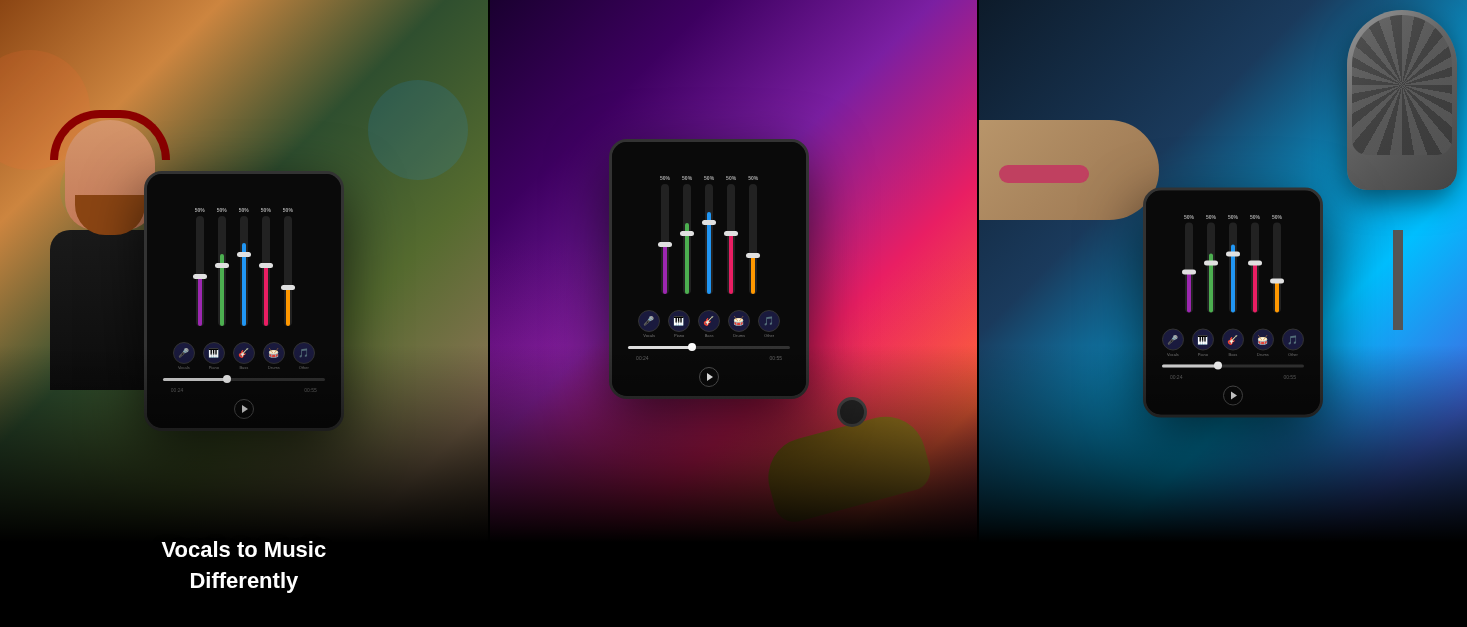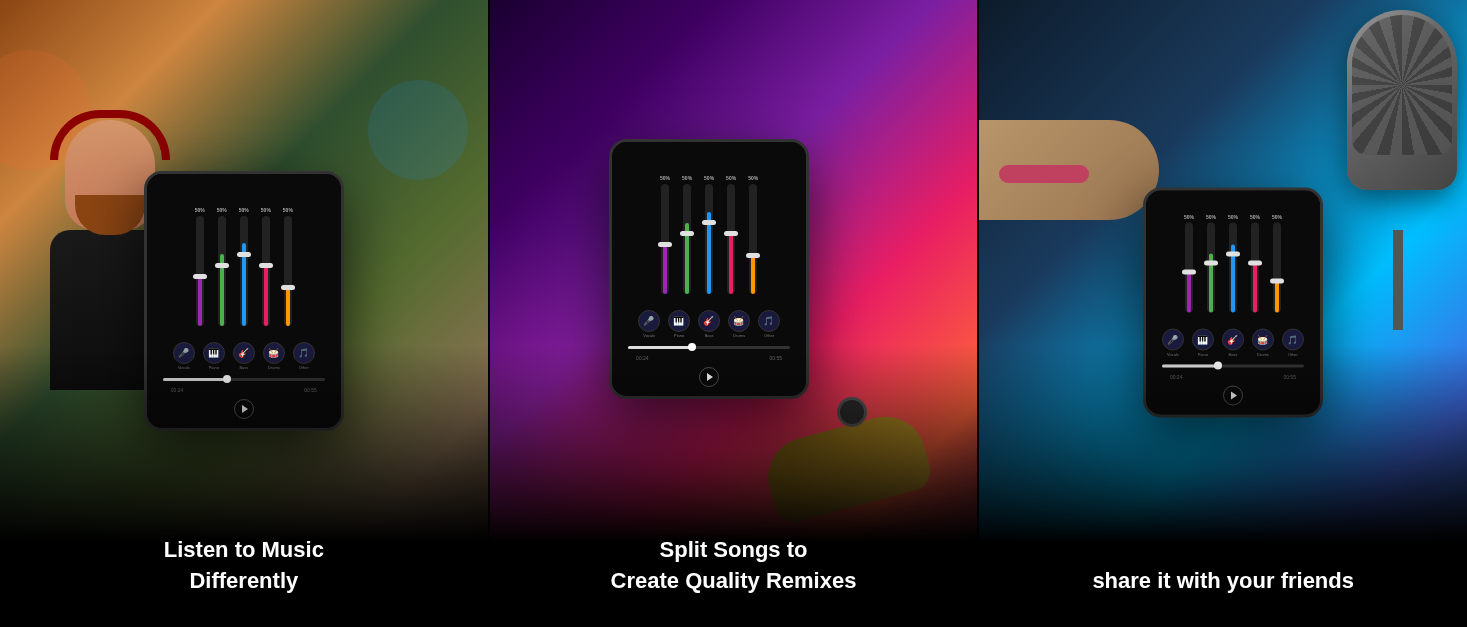--- a/index.html
+++ b/index.html
@@ -385,21 +385,21 @@
           <div class="play-btn">
             <div class="play-triangle"></div>
           </div>
         </div>
       </div>
     </div>
   </div>
 
   <div class="panel-overlay"></div>
   <div class="caption">
-    <span>Listen to Music</span><br>
+    <span>Vocals to Music</span><br>
     <span>Differently</span>
   </div>
 </div>
 
 <div class="separator"></div>
 
 <div class="panel">
   <div class="panel-2-bg panel-bg"></div>
 
   <div style="position:absolute;bottom:90px;left:0;right:0;height:300px;background:linear-gradient(180deg,transparent,rgba(233,30,99,0.2));border-radius:0;"></div>
@@ -481,24 +481,20 @@
         <div style="display:flex;justify-content:center;">
           <div class="play-btn">
             <div class="play-triangle"></div>
           </div>
         </div>
       </div>
     </div>
   </div>
 
   <div class="panel-overlay"></div>
-  <div class="caption">
-    <span>Split Songs to</span><br>
-    <span>Create Quality Remixes</span>
-  </div>
 </div>
 
 <div class="separator"></div>
 
 <div class="panel">
   <div class="panel-3-bg panel-bg"></div>
 
   <div style="position:absolute;top:10px;right:-10px;width:280px;height:380px;">
     <div style="width:110px;height:180px;background:linear-gradient(135deg,#999 0%,#666 40%,#444 100%);border-radius:55px 55px 20px 20px;position:absolute;top:0;right:20px;box-shadow:0 10px 30px rgba(0,0,0,0.5);">
       <div style="position:absolute;top:5px;left:5px;right:5px;height:140px;border-radius:50px 50px 15px 15px;background:repeating-conic-gradient(#555 0deg 10deg, #333 10deg 20deg);opacity:0.7;"></div>
@@ -585,15 +581,14 @@
             <div class="play-triangle"></div>
           </div>
         </div>
       </div>
     </div>
   </div>
 
   <div class="panel-overlay"></div>
   <div class="caption">
     <br>
-    <span>share it with your friends</span>
   </div>
 </div>
 
 </body></html>

